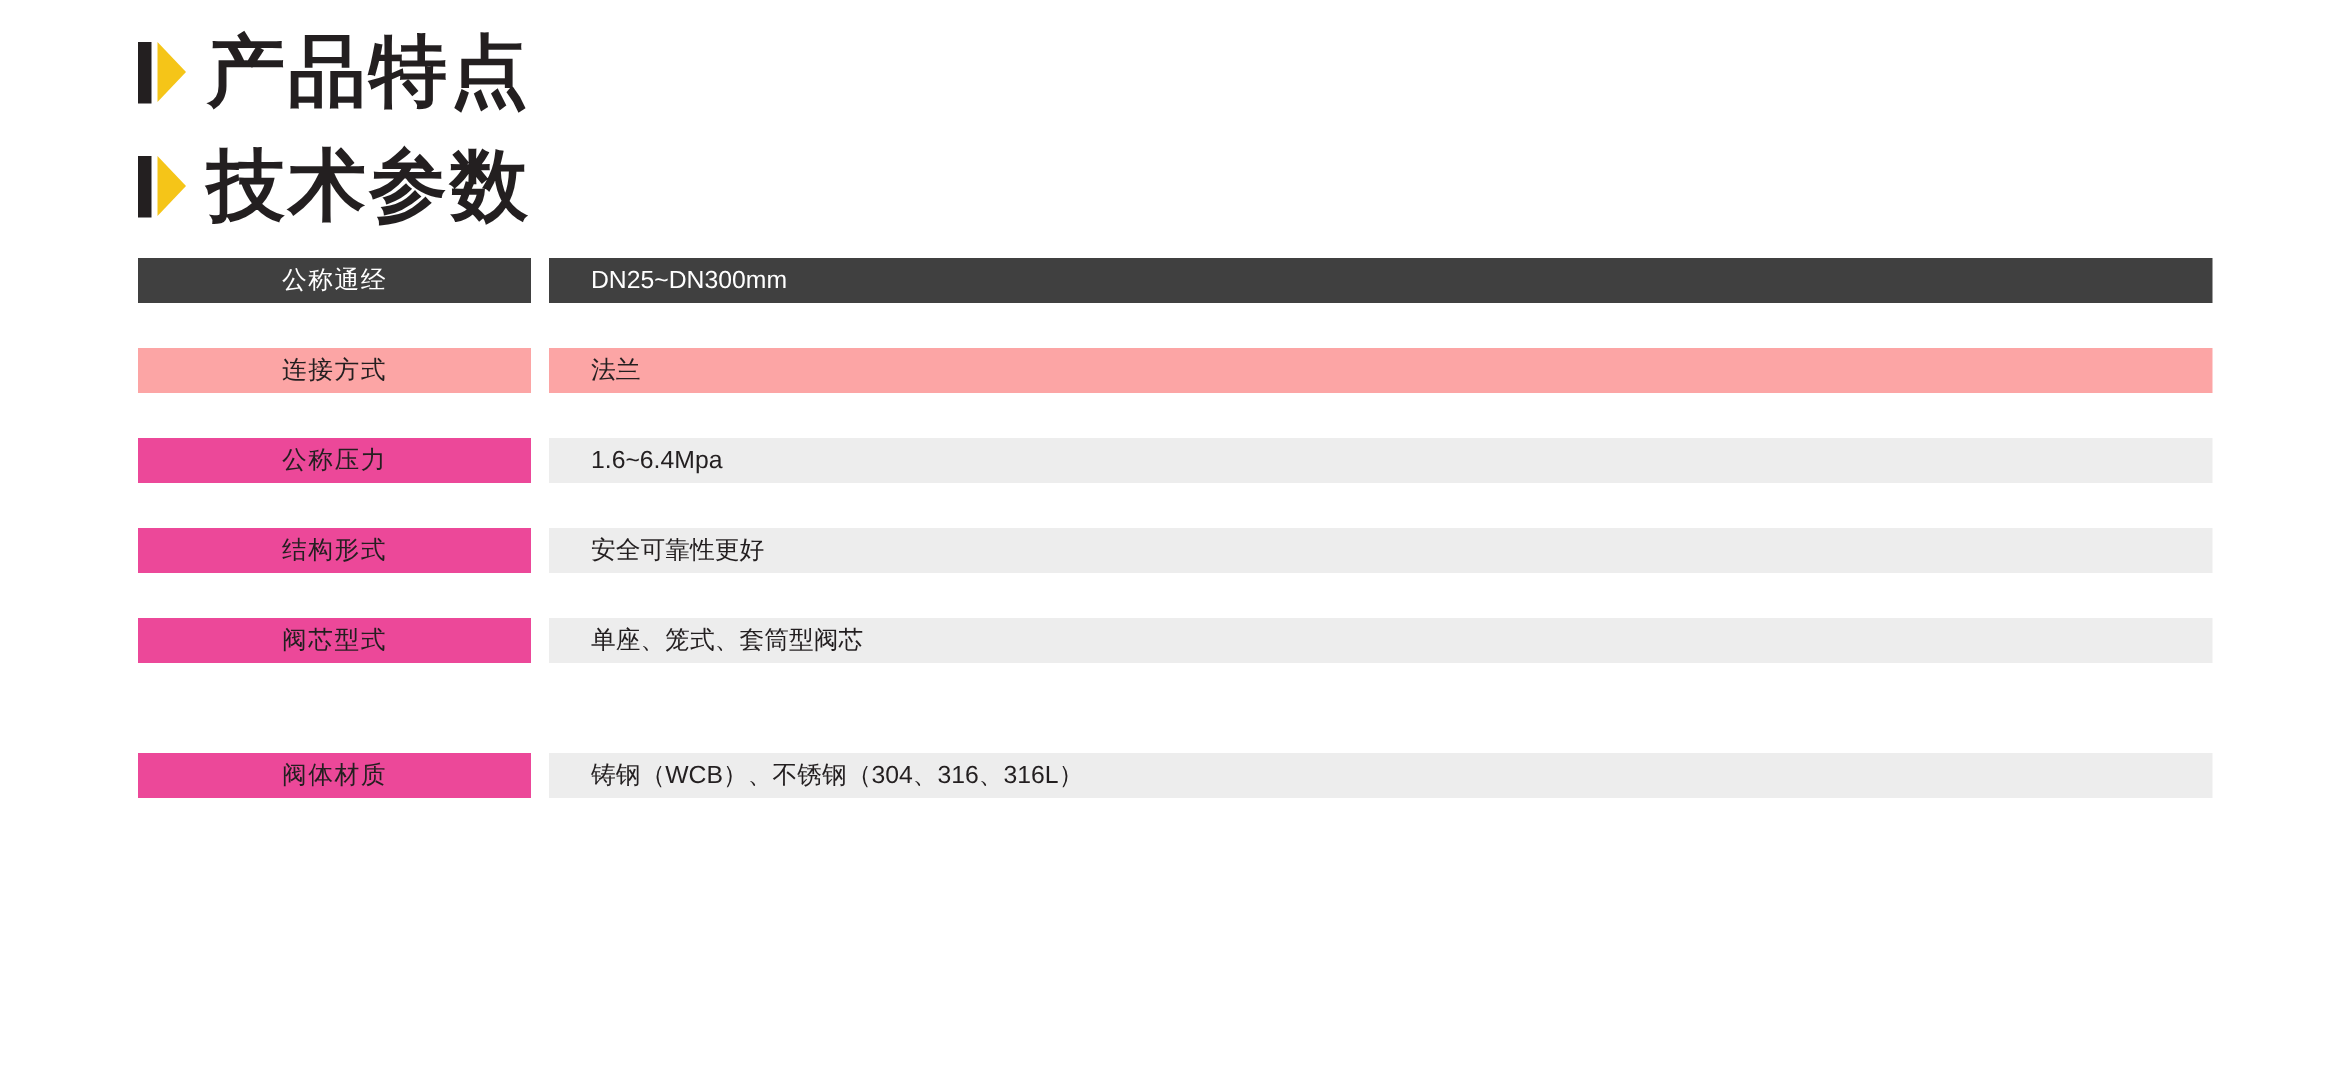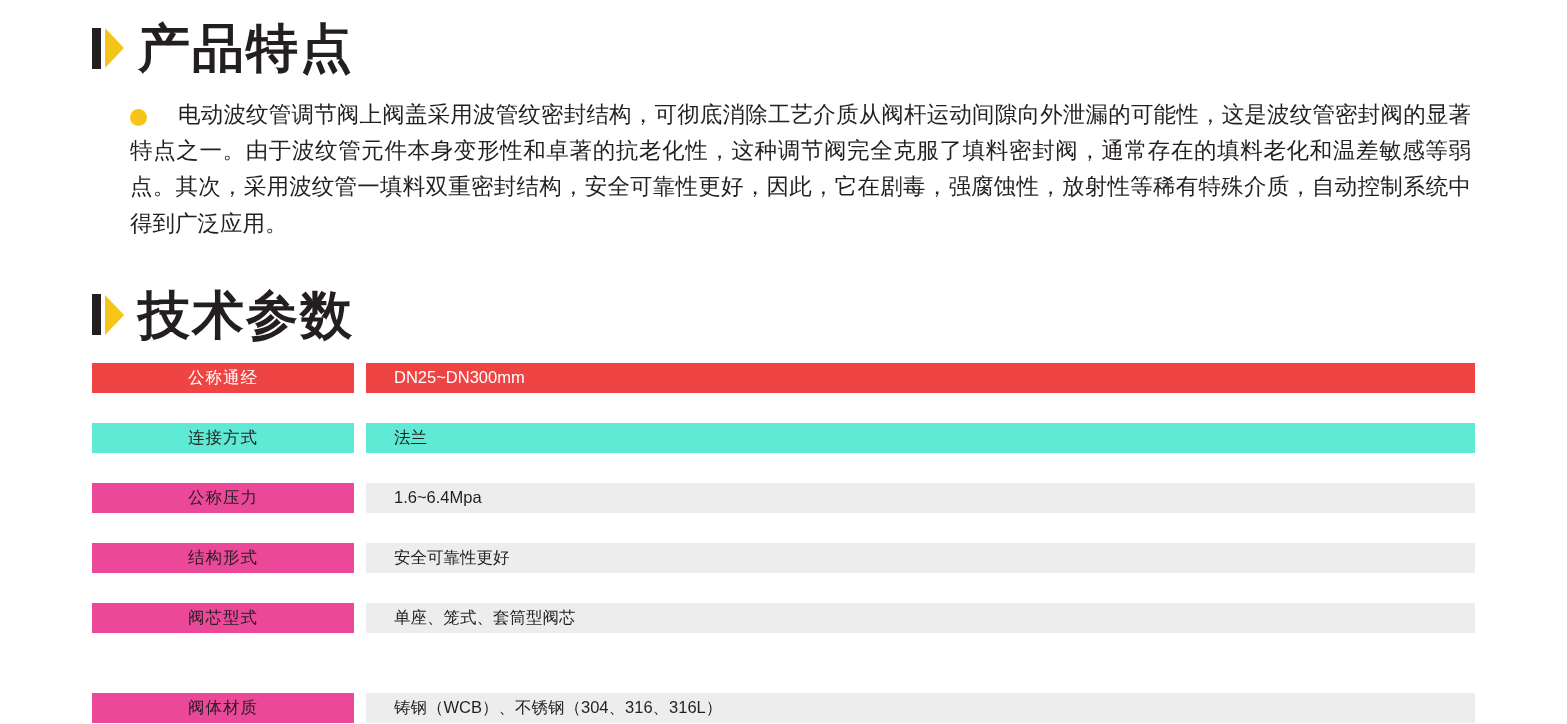--- a/index.html
+++ b/index.html
@@ -110,26 +110,26 @@
     background: #ffffff;
   }
   td.value {
     background: #ededed;
     color: #231f20;
     padding-left: 28px;
     height: 30px;
   }
   tr.row-head td.label,
   tr.row-head td.value {
-    background: #ef4444;
+    background: #404040;
     color: #ffffff;
   }
   tr.row-accent td.label,
   tr.row-accent td.value {
-    background: #5eead4;
+    background: #fca5a5;
     color: #231f20;
   }
   tr.spacer td {
     height: 2px;
     background: #ffffff;
     padding: 0;
     font-size: 0;
     line-height: 0;
   }
 </style>
@@ -139,24 +139,20 @@
 <div class="page">
 
   <div class="section-heading" id="features-heading">
     <span class="heading-mark">
       <span class="mark-bar"></span>
         <span class="mark-tri"></span>
     </span>
     <span class="heading-text">产品特点</span>
   </div>
 
-  <div class="feature-block">
-    <span class="bullet-dot"></span>
-    <p class="feature-text">电动波纹管调节阀上阀盖采用波管纹密封结构，可彻底消除工艺介质从阀杆运动间隙向外泄漏的可能性，这是波纹管密封阀的显著特点之一。由于波纹管元件本身变形性和卓著的抗老化性，这种调节阀完全克服了填料密封阀，通常存在的填料老化和温差敏感等弱点。其次，采用波纹管一填料双重密封结构，安全可靠性更好，因此，它在剧毒，强腐蚀性，放射性等稀有特殊介质，自动控制系统中得到广泛应用。</p>
-  </div>
 
   <div class="section-heading" id="specs-heading">
     <span class="heading-mark">
       <span class="mark-bar"></span>
         <span class="mark-tri"></span>
     </span>
     <span class="heading-text">技术参数</span>
   </div>
 
   <table class="spec-table">

